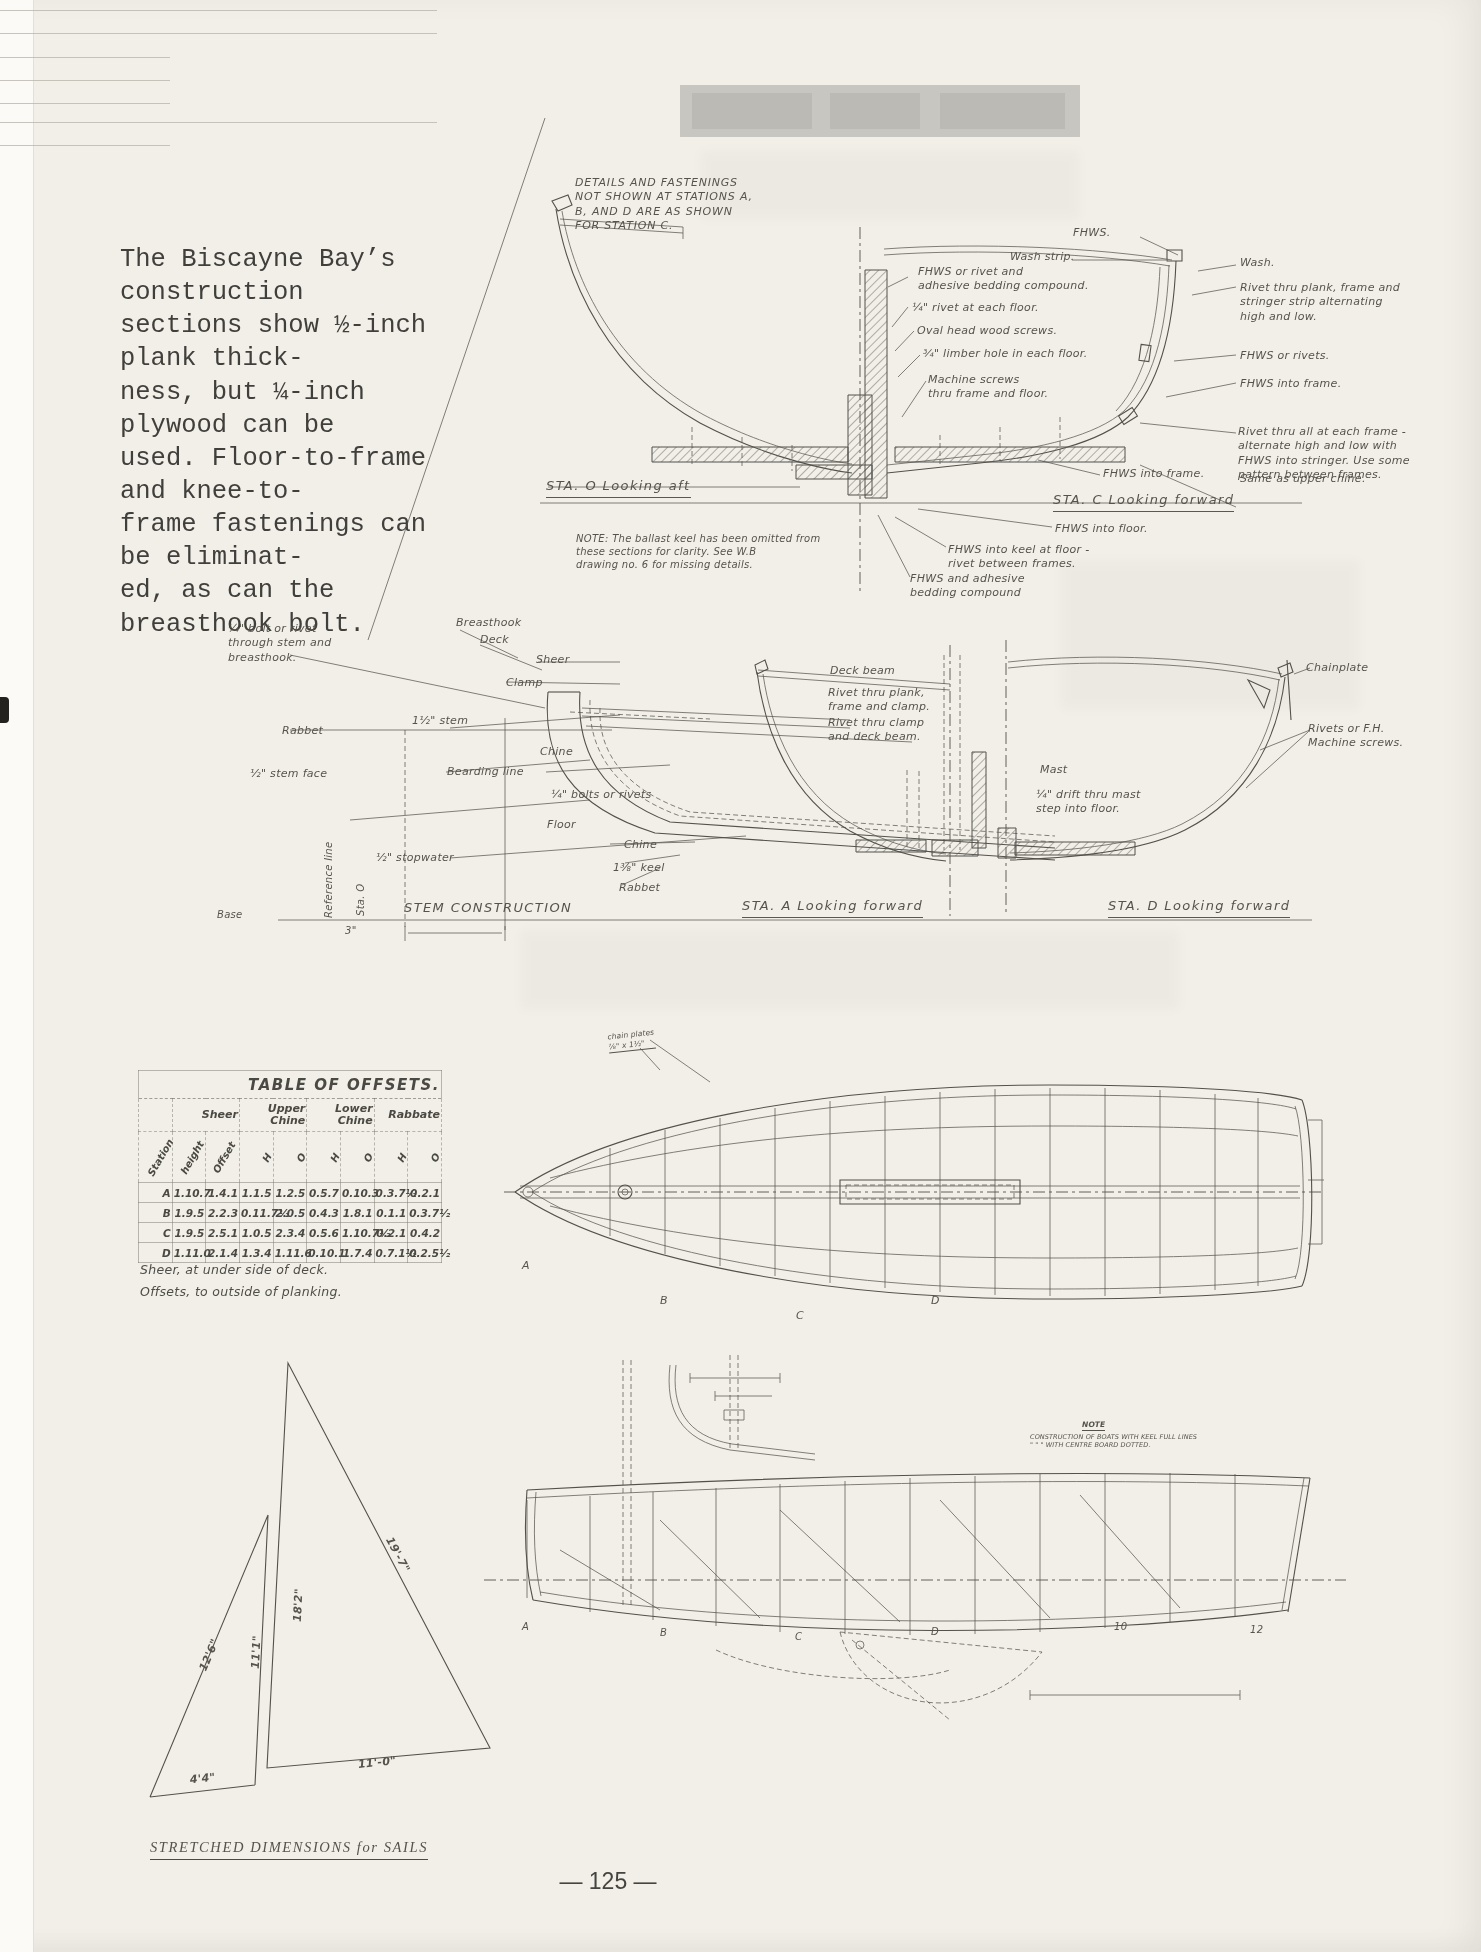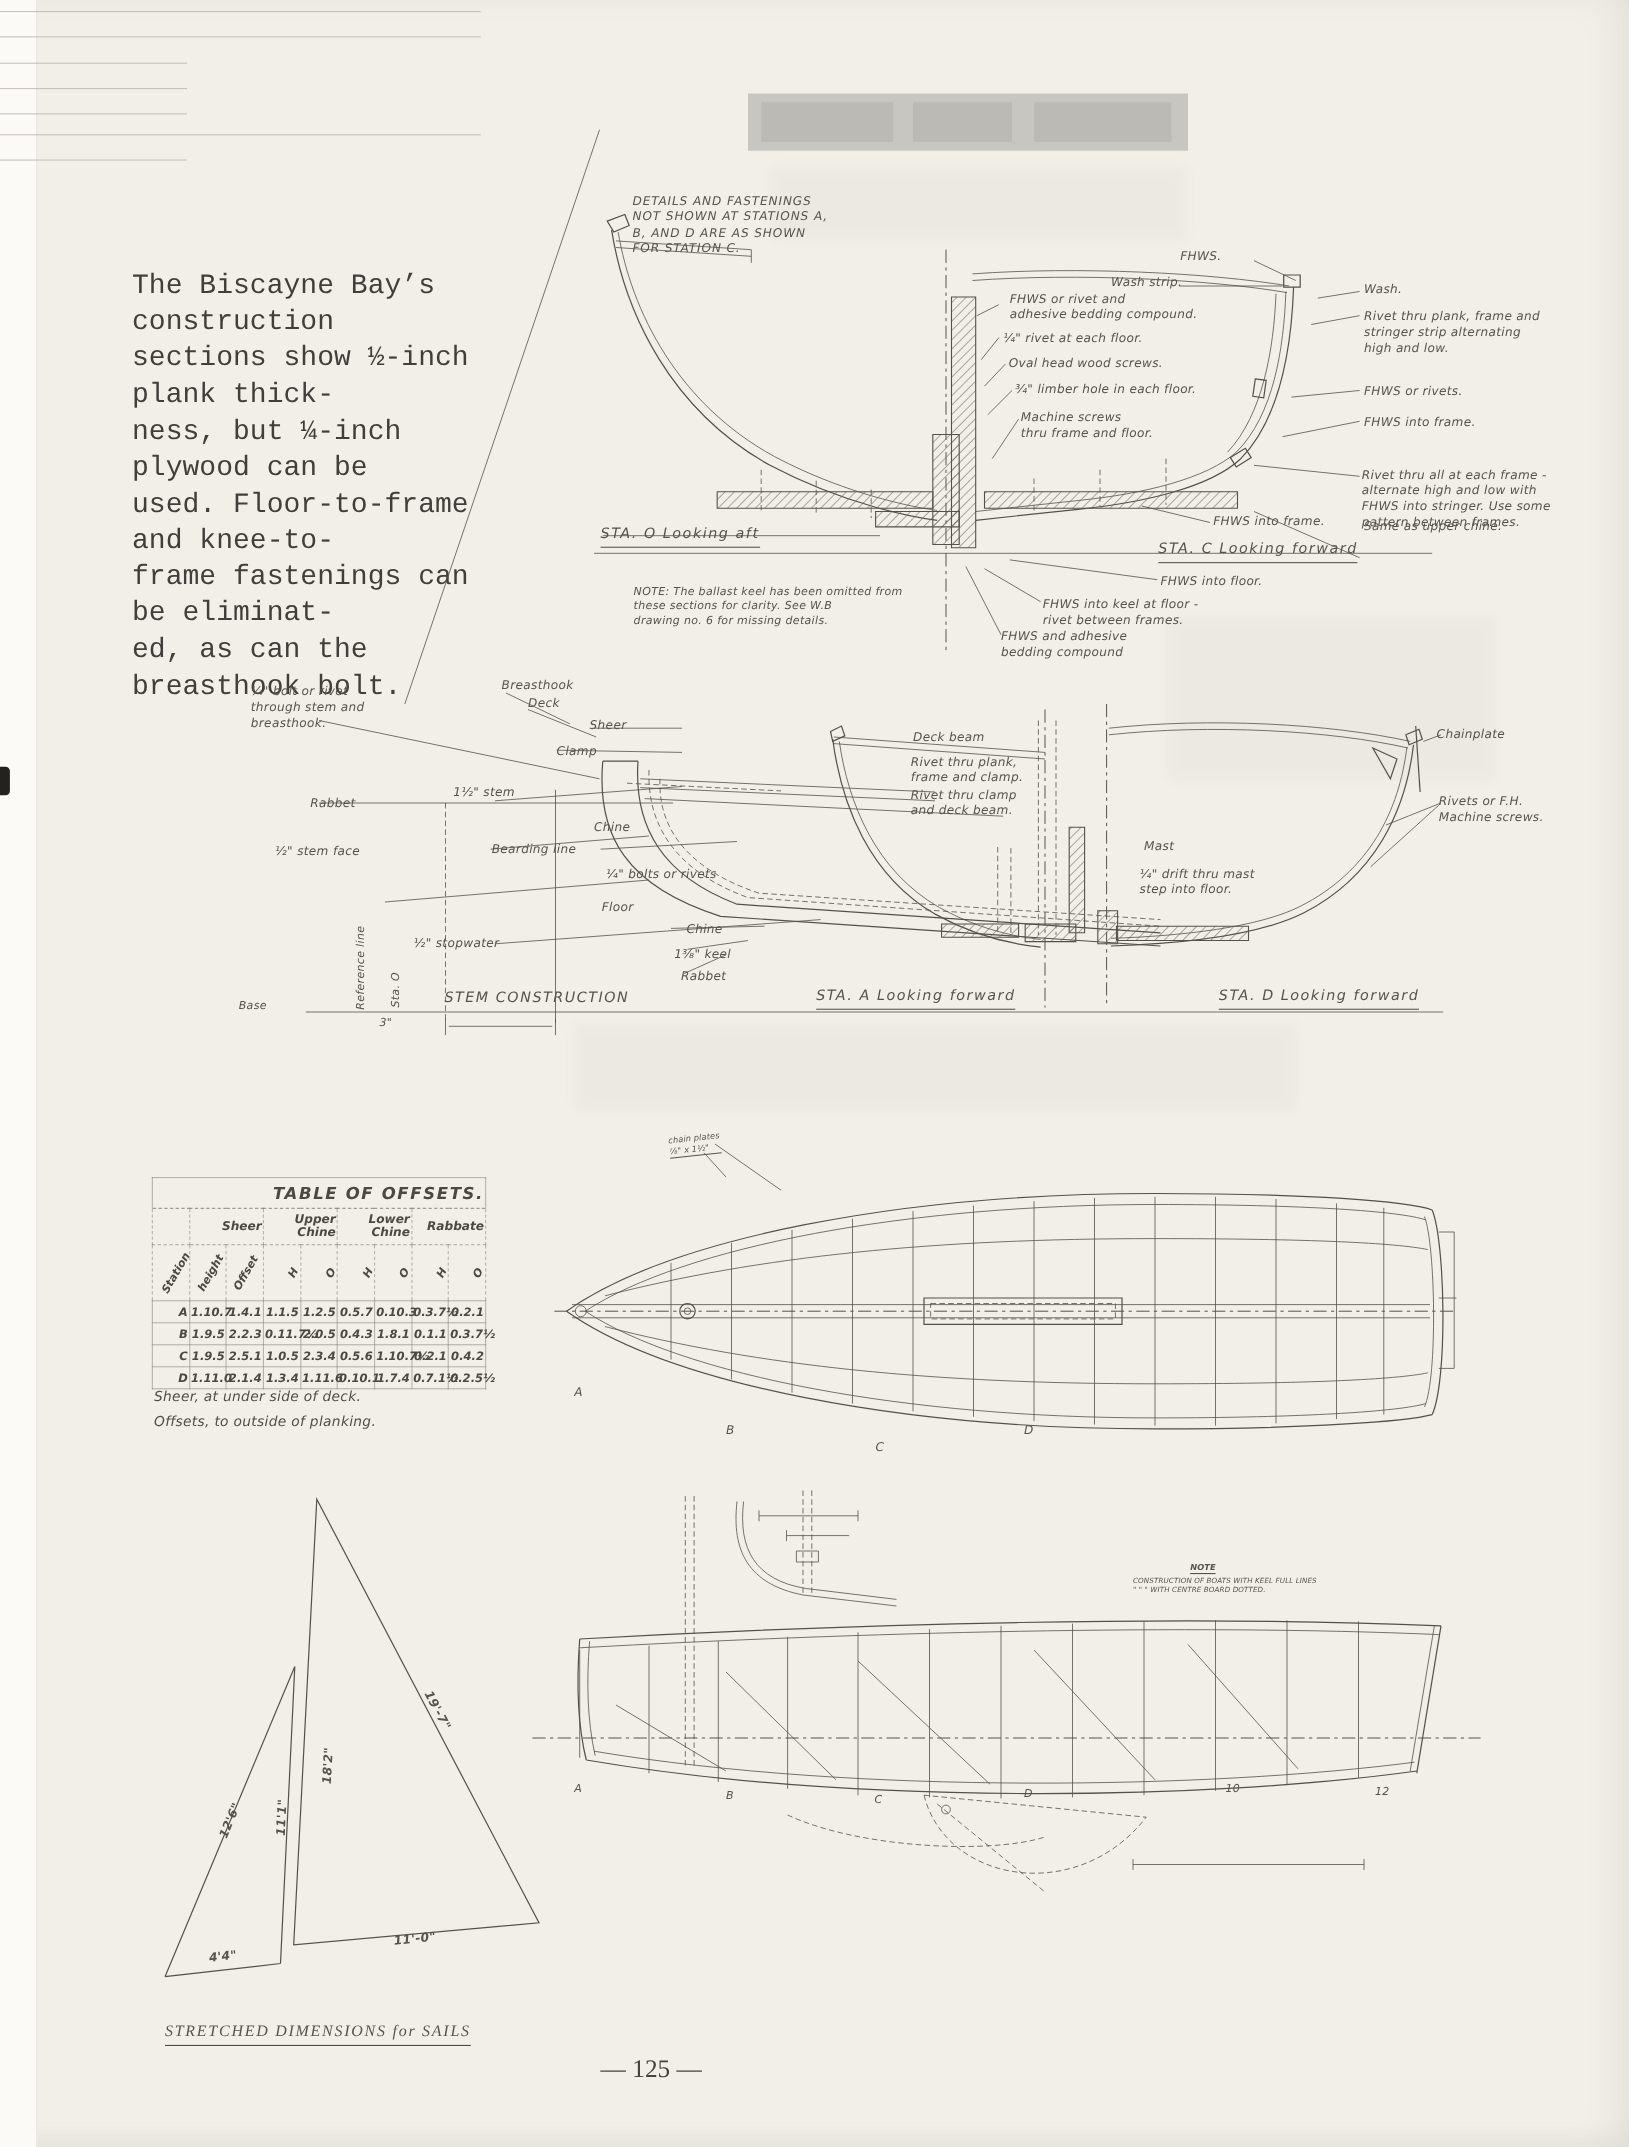--- a/index.html
+++ b/index.html
@@ -36,22 +36,22 @@
   table.offsets{position:absolute;left:138px;top:1070px;width:304px;border-collapse:collapse;
       border:1.6px dashed #7c7970;font:italic bold 10.5px "DejaVu Sans",sans-serif;color:#4b4943;
       table-layout:fixed;}
   table.offsets td,table.offsets th{border:1px solid rgba(124,121,112,.5);padding:0 1px;text-align:right;overflow:visible;}
   table.offsets .ttl{font-size:15px;letter-spacing:1.5px;font-weight:bold;height:27px;border-bottom:1px dashed rgba(124,121,112,.7);}
   table.offsets .grp{font-size:11px;height:32px;font-weight:bold;border-style:dashed;white-space:pre-line;line-height:1.1;}
   table.offsets .sub{height:50px;border-style:dashed;}
   table.offsets .sub span{display:inline-block;transform:rotate(-60deg);transform-origin:center;font-size:10px;}
   table.offsets .dr{height:20px;}
   .offnote{position:absolute;font:italic 12.5px "DejaVu Sans",sans-serif;color:#4f4d47;letter-spacing:.3px;}
-  .pageno{position:absolute;left:512px;top:1868px;width:160px;text-align:center;
-          font-family:Liberation Serif, serif;font-size:23px;color:#45443f;}
+  .pageno{position:absolute;left:528px;top:1868px;width:160px;text-align:center;
+          font-family:Liberation Sans, sans-serif;font-size:23px;color:#45443f;}
 </style>
 </head>
 <body>
 
 <div id="page">
 
   <div class="margin-strip"></div>
   <div class="scanline" style="left:0;top:10px;width:437px"></div>
   <div class="scanline" style="left:0;top:33px;width:437px"></div>
   <div class="scanline" style="left:0;top:57px;width:170px"></div>

